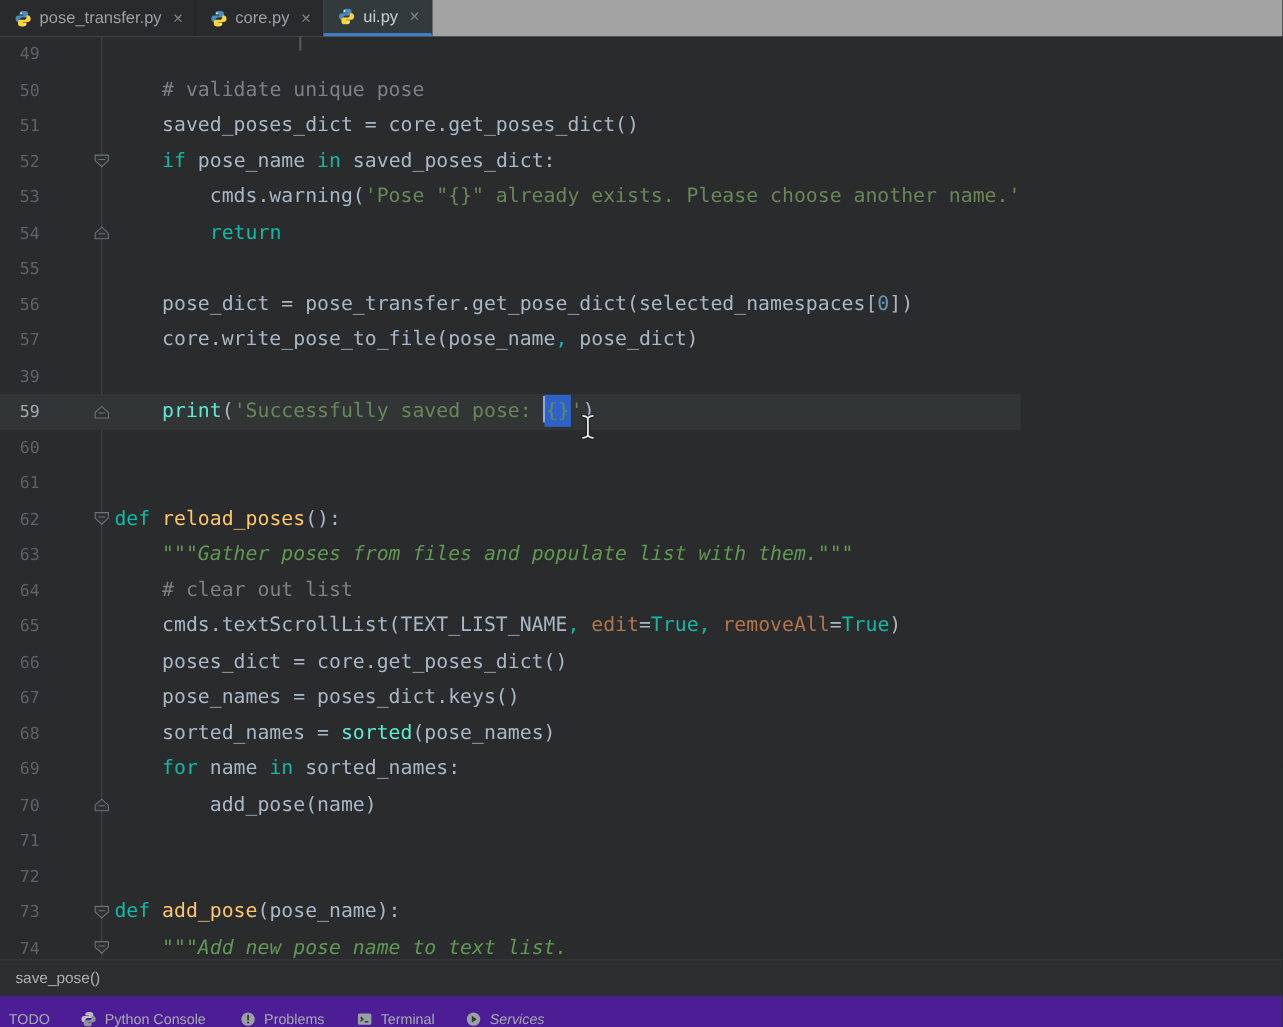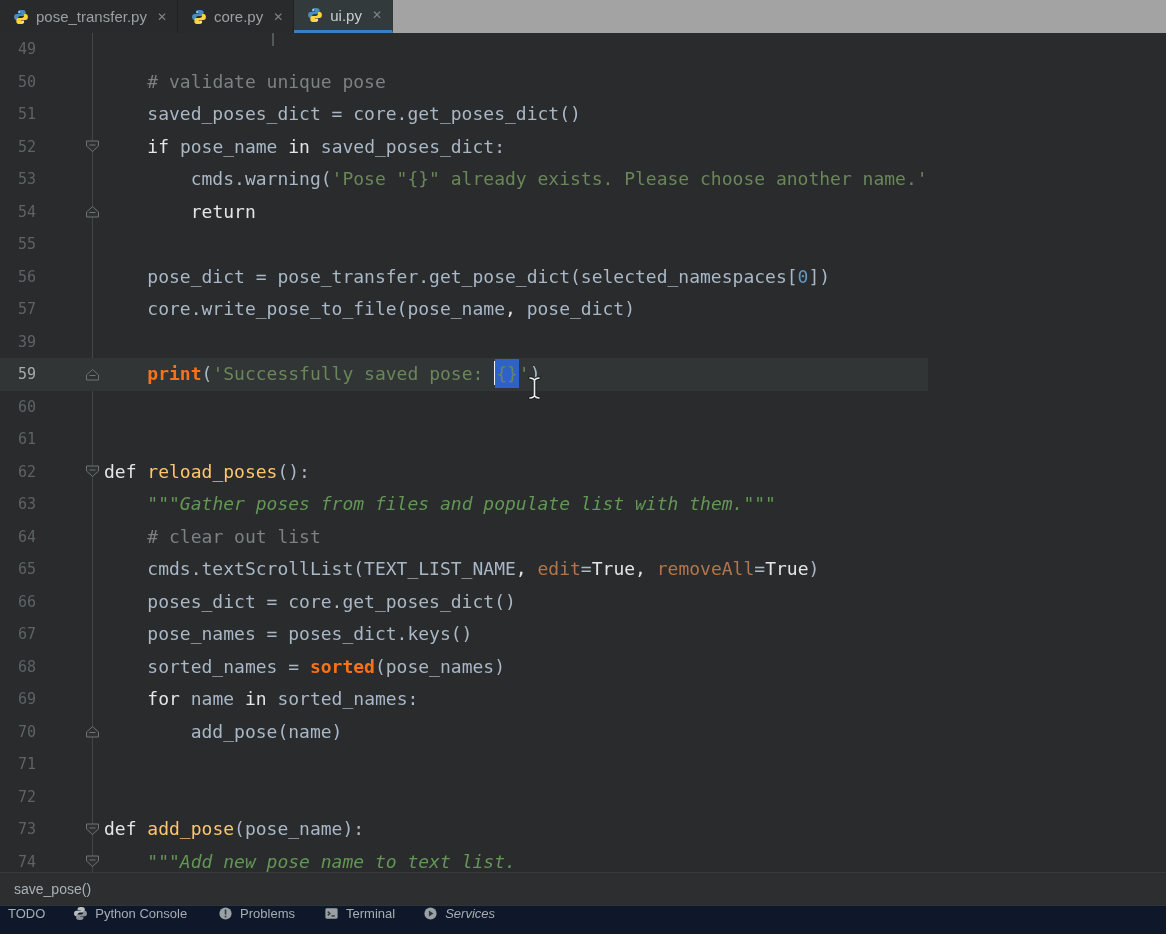--- a/index.html
+++ b/index.html
@@ -38,47 +38,47 @@
   .fold-line { position:absolute; left:92px; top:0; height:100%; width:1px; background:#40464a; }
   .row { display:flex; align-items:center; height:32.5px; position:relative; }
   .row.current { background:#313536; }
   .ln { width:36px; flex:none; text-align:right; font-size:15px; color:#5d6366; }
   .row.current .ln { color:#a6abae; }
   .foldcol { width:68px; flex:none; height:100%; position:relative; }
   .foldcol svg { position:absolute; left:49px; top:50%; margin-top:-6.5px; }
   .code { font-size:18px; white-space:pre; color:#a9b7c6; line-height:32.5px; }
 
   .tok-def     { color:#a9b7c6; }
-  .tok-kw      { color:#e5e5e5; }
+  .tok-kw      { color:#14b8a6; }
   .tok-str     { color:#6a8759; }
   .tok-doc     { color:#629755; font-style:italic; }
   .tok-com     { color:#7c8184; }
   .tok-fn      { color:#ffc66d; }
-  .tok-builtin { color:#f97316;font-weight:bold; }
+  .tok-builtin { color:#5eead4; }
   .tok-num     { color:#6897bb; }
   .tok-param   { color:#b3764c; }
   .sel         { background:#2d63c8; padding:4px 1px; }
   .caret {
     display:inline-block; width:2px; height:24px; background:#eef2f4;
     vertical-align:-5px; margin-right:-1px;
   }
 
   
   .breadcrumb {
     position:absolute; top:872px; left:0; right:0; height:33px;
     background:#2c2e2f; border-top:1px solid #383b3c;
     display:flex; align-items:center; padding-left:14px;
     font-family:"Liberation Sans", sans-serif; font-size:14px; color:#a9b1b7;
   }
 
   
   .statusbar {
     position:absolute; bottom:0; left:0; right:0; height:29px;
-    background:#0f172a; border-top:1px solid #2e3536;
-    display:flex; align-items:flex-start;
+    background:#4c1d95; border-top:1px solid #2e3536;
+    display:flex; align-items:flex-end;
     font-family:"Liberation Sans", sans-serif; font-size:13px; color:#a6adb1;
   }
   .sb-item { display:flex; align-items:center; gap:7px; cursor:default; }
   .sb-item svg { flex:none; }
 
   .mouse-cursor { position:absolute; left:526px; top:374px; z-index:20; }
 </style>
 </head>
 <body>
 

